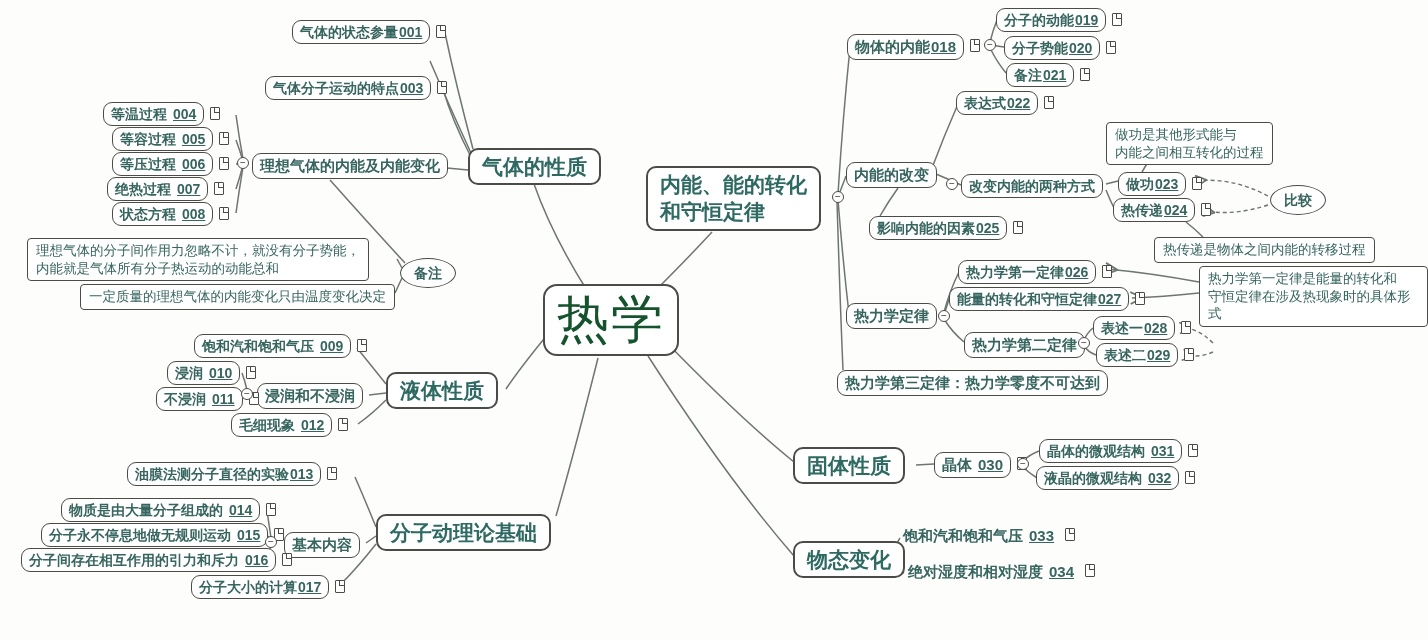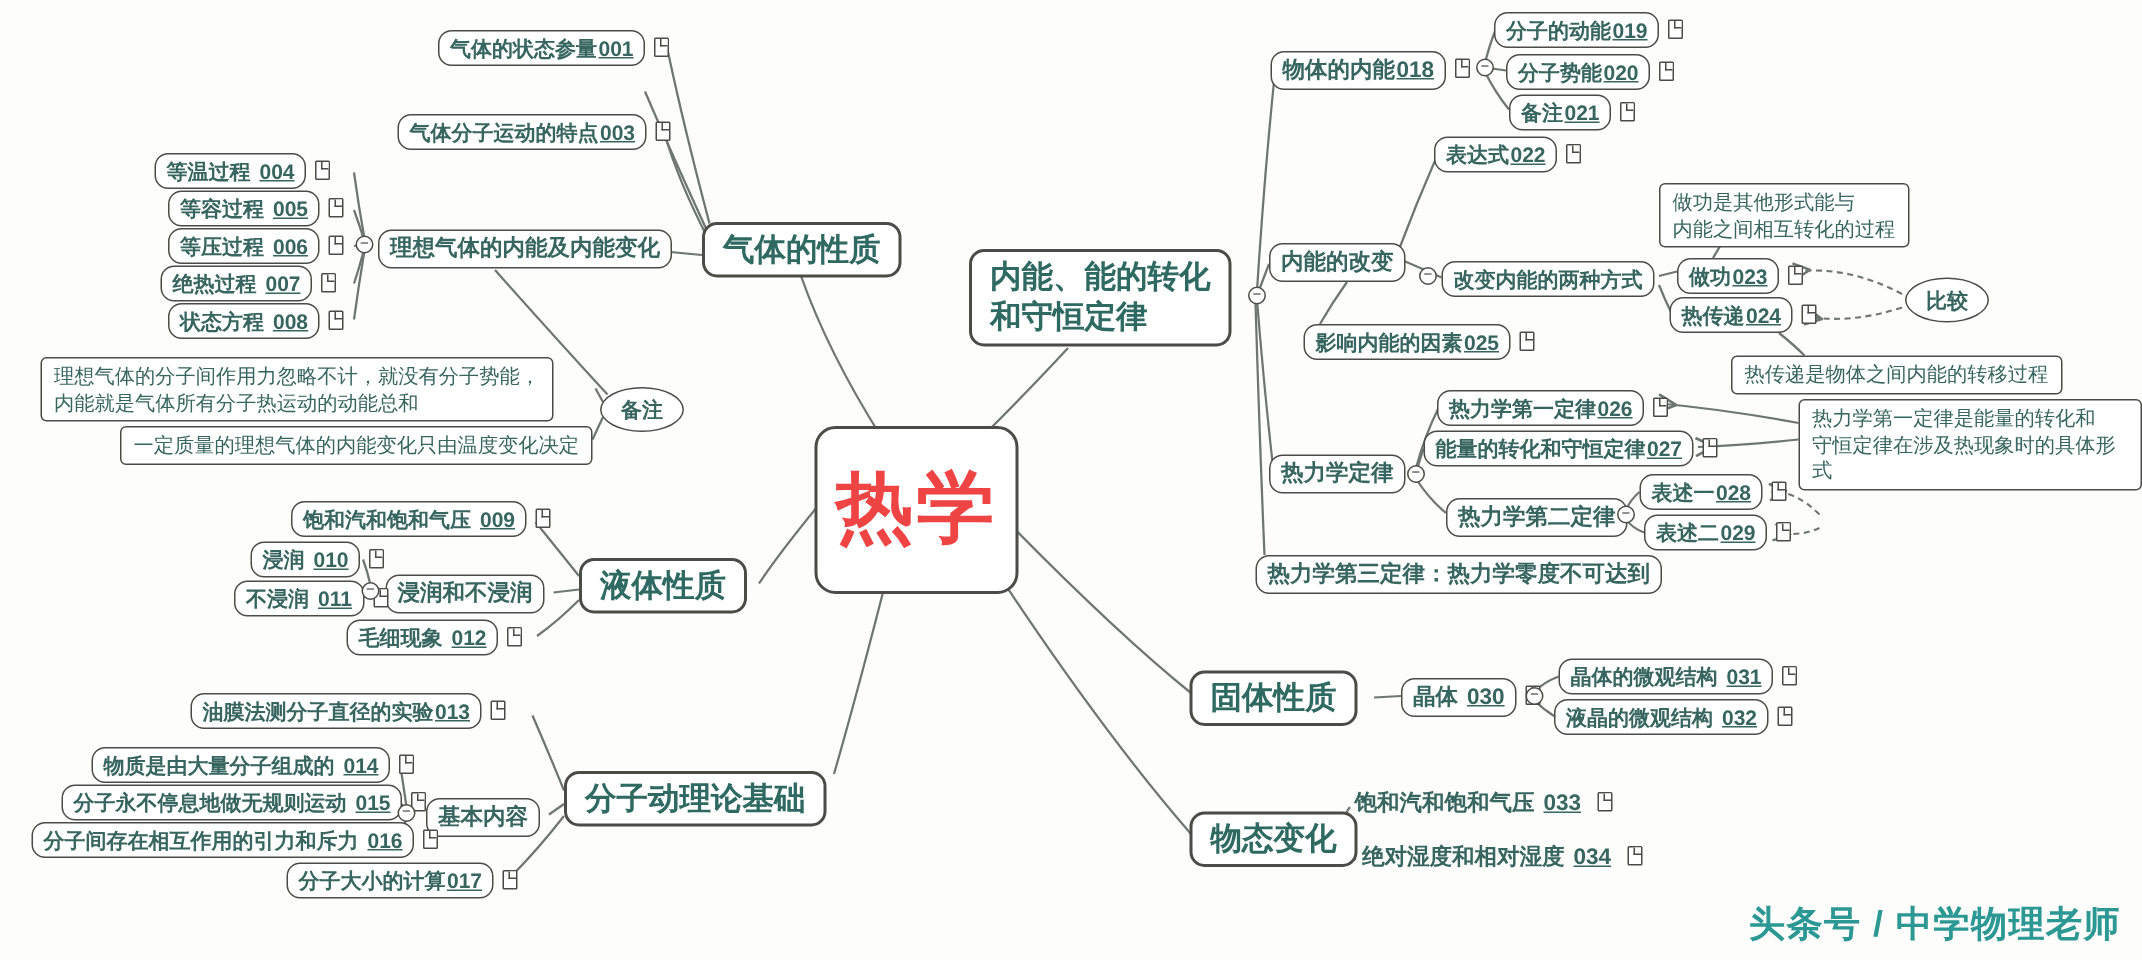--- a/index.html
+++ b/index.html
@@ -11,22 +11,22 @@
         border:1.5px solid #4b4b47;border-radius:9px;padding:2px 7px;font-size:14px;
         line-height:1.3;color:#37655f;white-space:nowrap;font-weight:600}
   .num{text-decoration:underline;margin-left:1px}
   .sp .num{margin-left:6px}
   .doc{position:absolute;right:-17px;top:4px;width:10px;height:13px;border:1.2px solid #4b4b47;
        background:#fff;border-radius:1px}
   .doc::before{content:"";position:absolute;top:0;right:0;width:4px;height:4px;background:#fdfdfc;
        border-left:1.2px solid #4b4b47;border-bottom:1.2px solid #4b4b47}
   .mid{font-size:15px}
   .main-node{font-size:21px;font-weight:700;border-width:2px;border-radius:10px;padding:3px 12px;color:#2e6a62}
-  .center-node{font-size:52px;font-weight:700;border-width:2px;border-radius:14px;padding:20px 12px;
-       color:#ef4444;letter-spacing:2px}
+  .center-node{font-size:52px;font-weight:400;border-width:2px;border-radius:14px;padding:0 12px;
+       color:#14532d;letter-spacing:2px}
   .note{border-radius:4px;font-size:13.5px;font-weight:400;white-space:pre-line;padding:3px 8px;border-width:1.2px}
   .ellipse{border-radius:50%;padding:5px 13px}
   .plain{border:none;background:transparent;padding:2px 4px;font-size:15px}
   .pre{white-space:pre-line}
   .joint{position:absolute;z-index:2;width:12px;height:12px;border:1.3px solid #4b4b47;border-radius:50%;
        background:#fff;display:flex;align-items:center;justify-content:center;font-size:10px;line-height:1;
        color:#333;font-weight:400}
   .watermark{position:absolute;z-index:1;font-size:24px;font-weight:700;color:#2c9894;letter-spacing:1px}
 </style>
 </head>
@@ -350,15 +350,14 @@
   <span class="joint" style="left:237px;top:157px">−</span>
   <span class="joint" style="left:832px;top:191px">−</span>
   <span class="joint" style="left:984px;top:39px">−</span>
   <span class="joint" style="left:946px;top:178px">−</span>
   <span class="joint" style="left:938px;top:310px">−</span>
   <span class="joint" style="left:1078px;top:337px">−</span>
   <span class="joint" style="left:241px;top:388px">−</span>
   <span class="joint" style="left:265px;top:536px">−</span>
   <span class="joint" style="left:1017px;top:458px">−</span>
 
-  <div class="watermark" style="left:1166px;top:600px">头条号 / 中学物理老师</div>
 
 </div>
 
 </body></html>

